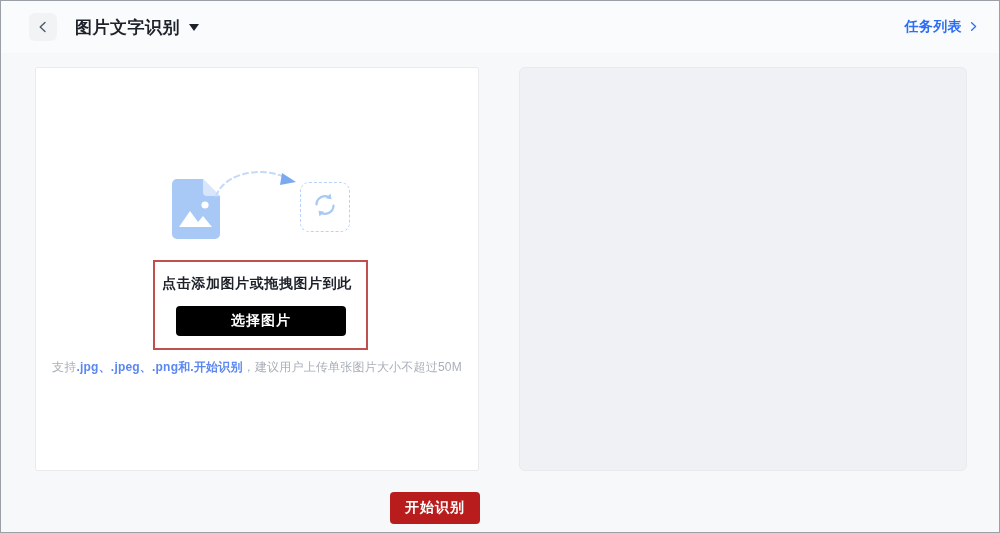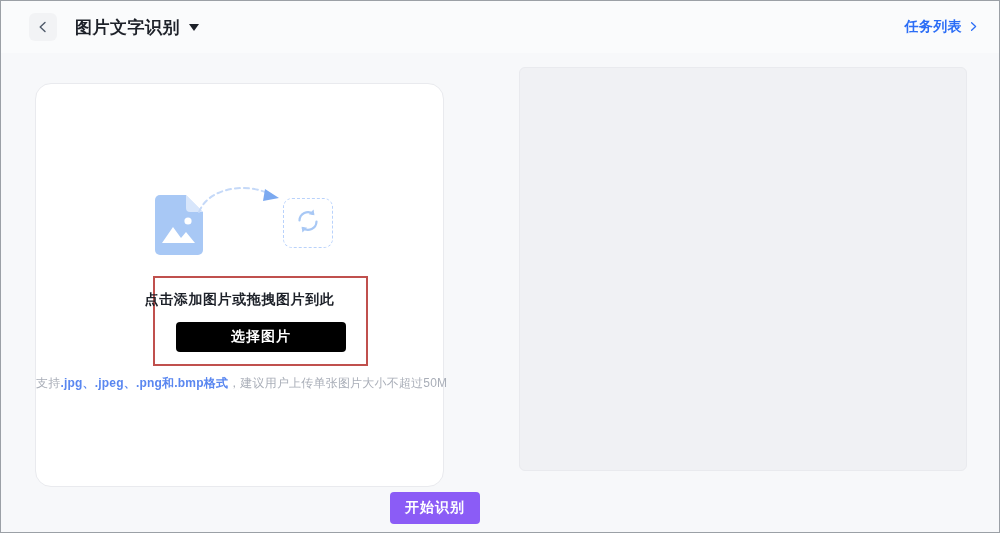--- a/index.html
+++ b/index.html
@@ -77,26 +77,26 @@
     cursor: pointer;
     font-weight: bold;
     letter-spacing: 0.4px;
   }
   .task-link .chev { margin-left: 6px; display: block; }
 
   
   .panel-left {
     position: absolute;
     left: 34px;
-    top: 82px;
-    width: 409px;
+    top: 66px;
+    width: 444px;
     height: 404px;
     background: #ffffff;
     border: 1px solid #e9eaee;
-    border-radius: 16px;
+    border-radius: 2px;
     box-sizing: border-box;
   }
   .panel-right {
     position: absolute;
     left: 518px;
     top: 66px;
     width: 448px;
     height: 404px;
     background: #f0f1f4;
     border: 1px solid #e9eaee;
@@ -200,21 +200,21 @@
     font-weight: bold;
   }
 
   
   .start-btn {
     position: absolute;
     left: 389px;
     top: 491px;
     width: 90px;
     height: 32px;
-    background: #8b5cf6;
+    background: #b91c1c;
     border: none;
     border-radius: 4px;
     color: #ffffff;
     font-size: 14px;
     font-weight: bold;
     letter-spacing: 1px;
     cursor: pointer;
     font-family: "Liberation Sans", "DejaVu Sans", sans-serif;
   }
 </style>
@@ -284,21 +284,21 @@
       </div>
     </div>
 
     <div class="redbox"></div>
 
     <div class="dz-text">点击添加图片或拖拽图片到此</div>
 
     <button class="choose-btn">选择图片</button>
 
     <div class="hint">
-      <span>支持</span><span class="fmt">.jpg、.jpeg、.png和.bmp格式</span><span>，建议用户上传单张图片大小不超过50M</span>
+      <span>支持</span><span class="fmt">.jpg、.jpeg、.png和.开始识别</span><span>，建议用户上传单张图片大小不超过50M</span>
     </div>
   </div>
 
   <div class="panel-right">
     <span></span>
   </div>
 
   <button class="start-btn">开始识别</button>
 
 </div>

